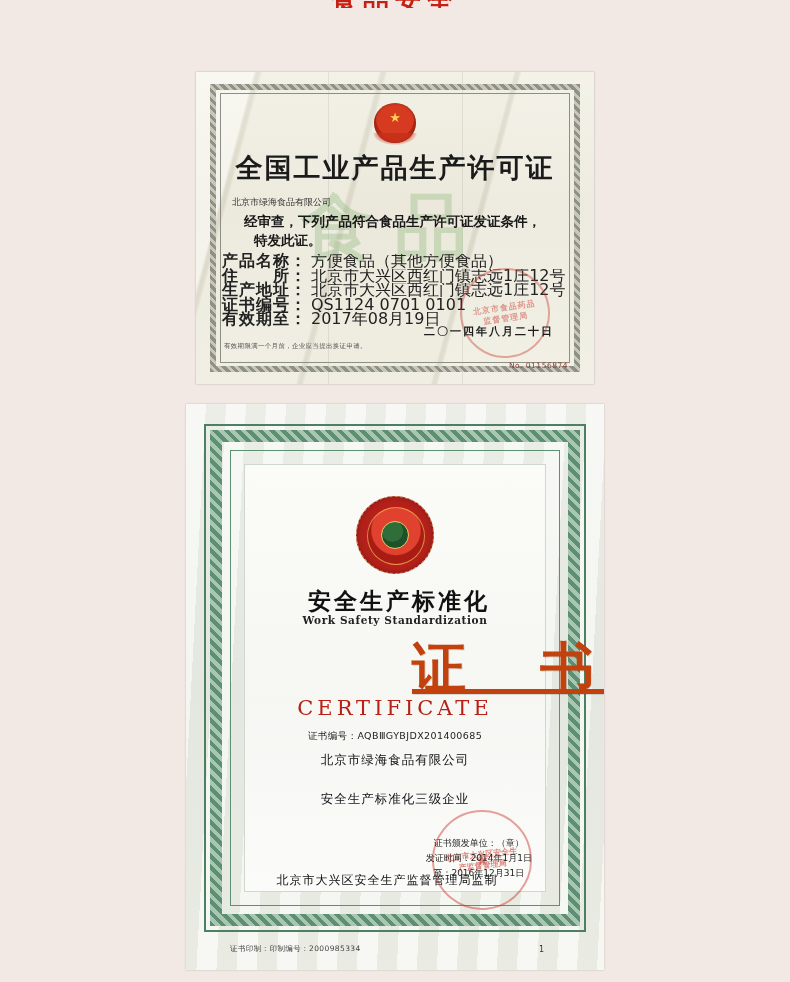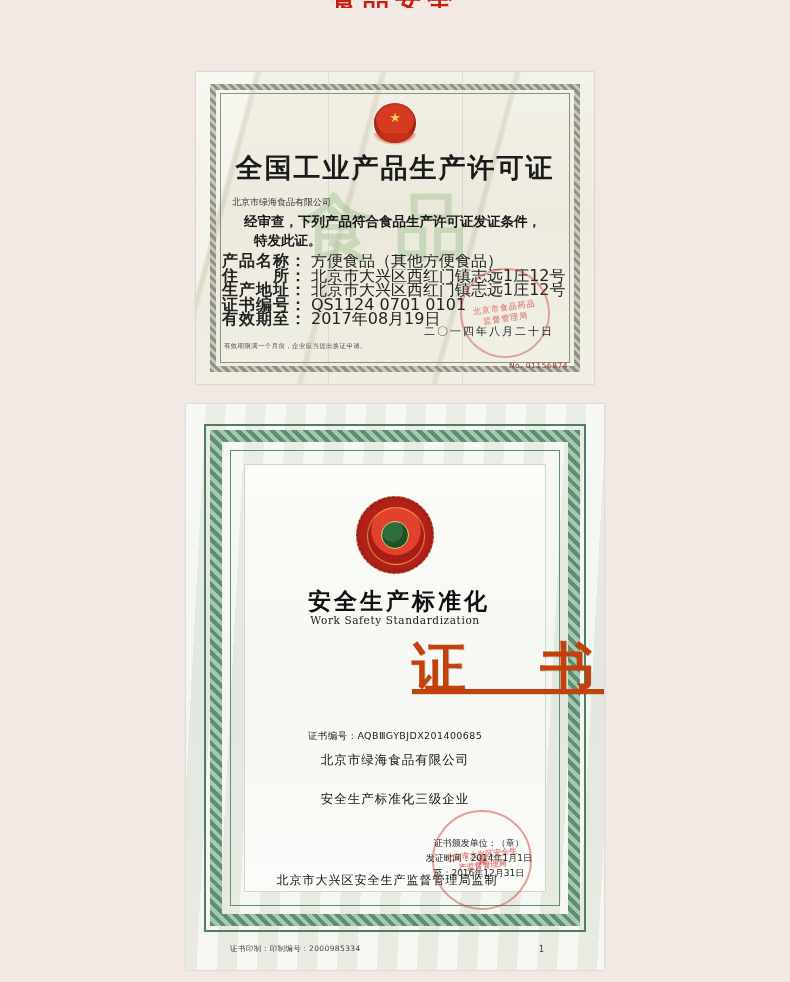--- a/index.html
+++ b/index.html
@@ -166,20 +166,21 @@
     flex: 1 1 auto;
     overflow: hidden;
   }
   .cert1 .date-line {
     position: absolute;
     right: 40px;
     top: 252px;
     font-size: 11px;
     letter-spacing: 2px;
     color: #1d1d1d;
+    font-weight: bold;
   }
   .cert1 .footnote {
     position: absolute;
     left: 28px;
     top: 270px;
     font-size: 6.5px;
     color: #555;
     letter-spacing: .3px;
   }
   .cert1 .serial {
@@ -322,20 +323,21 @@
   }
   .cert2 .h-en {
     position: absolute;
     left: 0; right: 0;
     top: 210px;
     text-align: center;
     font-size: 10.5px;
     color: #222;
     letter-spacing: .6px;
     font-family: "DejaVu Serif", "Liberation Serif", serif;
+    font-weight: bold;
   }
   .cert2 .big-cn {
     position: absolute;
     left: 0; right: 0;
     top: 228px;
     text-align: right;
     font-size: 54px;
     font-weight: bold;
     color: #c2410c;
     letter-spacing: 10px;
@@ -515,20 +517,21 @@
 
     <div class="badge">
       <div class="ringtext"></div>
       <div class="inner"></div>
       <div class="globe"></div>
     </div>
 
     <div class="h-cn">安全生产标准化</div>
     <div class="h-en">Work Safety Standardization</div>
     <div class="big-cn">证　书</div>
+    <div class="big-en">CERTIFICATE</div>
 
     <div class="no-line">证书编号：AQBⅢGYBJDX201400685</div>
     <div class="org-line">北京市绿海食品有限公司</div>
     <div class="grade-line">安全生产标准化三级企业</div>
 
     <div class="red-stamp">
       <div class="s-txt">北京市大兴区安全生产监督管理局</div>
       <div class="s-star">★</div>
     </div>
 

